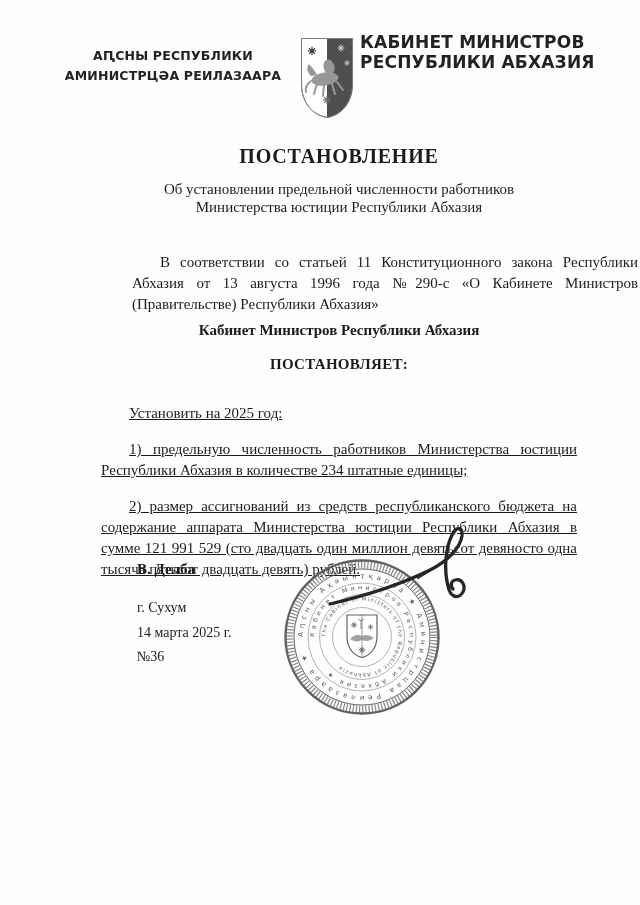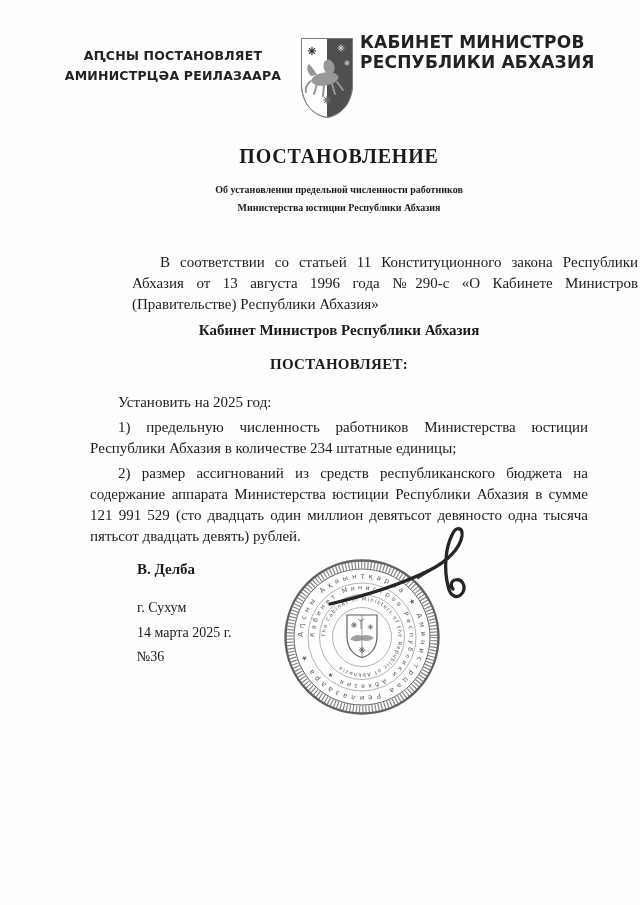--- a/index.html
+++ b/index.html
@@ -15,30 +15,30 @@
   }
   .org-left  { left:48px;  top:46px; width:250px; }
   .org-right { left:360px; top:32px; width:212px; font-size:17px; }
   .emblem-top { left:299px; top:36px; }
   .doc-title {
     left:86px; top:145px; width:506px; text-align:center;
     font-weight:bold; font-size:20px; letter-spacing:.8px;
   }
   .doc-subject {
     left:86px; top:181px; width:506px; text-align:center;
-    font-weight:bold; font-size:10px; line-height:17.6px;
+    font-weight:normal; font-size:15px; line-height:17.6px;
   }
   .preamble {
     left:86px; top:252px; width:506px; font-size:15px; line-height:21px;
     text-align:justify; text-indent:28px;margin-left:46px;
   }
   .issuer  { left:86px; top:322px; width:506px; text-align:center; font-weight:bold; font-size:15px; }
   .decree  { left:86px; top:356px; width:506px; text-align:center; font-weight:bold; font-size:15px; letter-spacing:.3px; }
   .operative { left:86px; top:388px; width:506px; font-size:15px; line-height:21px; }
-  .operative p { margin:4px; text-indent:28px; }
+  .operative p { margin:15px; text-indent:28px;text-decoration:underline; }
   .operative p.just { text-align:justify; }
   .sign-row {
     left:137px; top:561px; width:455px; display:flex;
     justify-content:space-between; font-weight:bold; font-size:15px;
   }
   .bottom-block { left:137px; top:596px; font-size:14px; line-height:24.6px; }
   .bottom-block div { white-space:nowrap; }
   .seal { left:284px; top:559px; opacity:.93; }
   .autograph { left:318px; top:518px; }
 </style>
@@ -67,21 +67,21 @@
           <ellipse cx="30" cy="31" rx="5.5" ry="7.5" transform="rotate(-14 30 31)"></ellipse>
         </g>
         <path d="M18,48 L15,58 M25,49 L24,60 M33,48 L36,58 M38,46 L44,54 M12,45 C8,48 6,52 7,56" stroke="#979797" stroke-width="2" fill="none" stroke-linecap="round"></path>
         <use href="#star8" transform="translate(28,64)" color="#6d6d6d"></use>
         <path d="M2.5,2.5 H53.5 V48 C53.5,66 43,79 28,81.5 C13,79 2.5,66 2.5,48 Z" fill="none" stroke="#7d7d7d" stroke-width="1"></path>
       </symbol>
     </defs>
   </svg>
 
   <div class="abs org org-left">
-    <div>АԤСНЫ ПОСТАНОВЛЯЕТ</div>
+    <div>АԤСНЫ РЕСПУБЛИКИ</div>
     <div>АМИНИСТРЦӘА РЕИЛАЗААРА</div>
   </div>
 
   <div class="abs emblem-top">
     <svg width="56" height="84" viewBox="0 0 56 84">
         <use href="#coat"></use>
       </svg>
   </div>
 
   <div class="abs org org-right">

